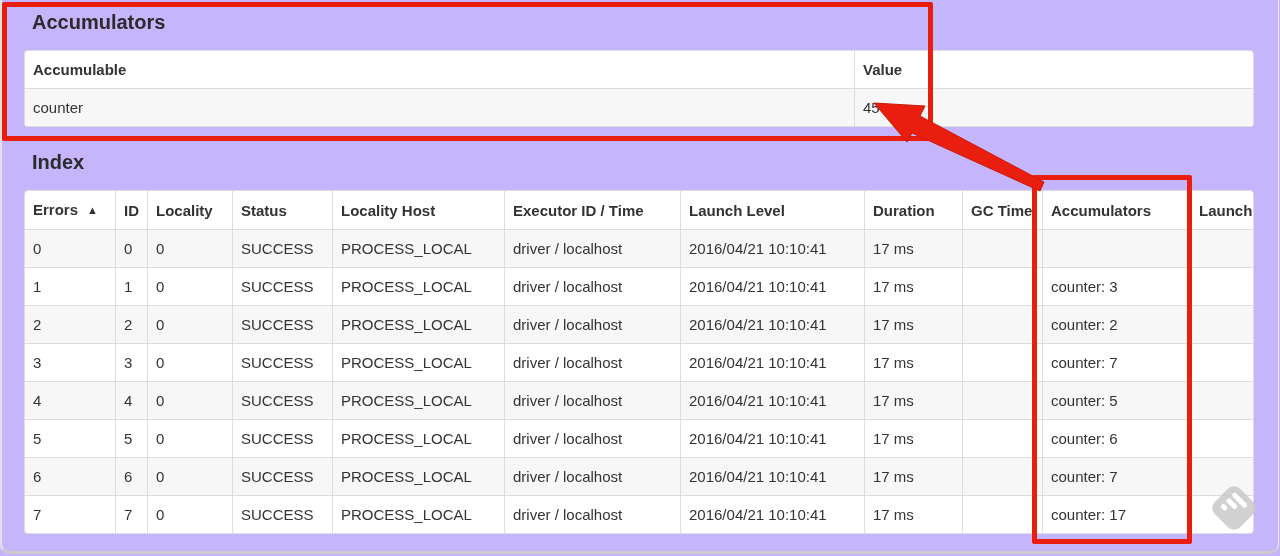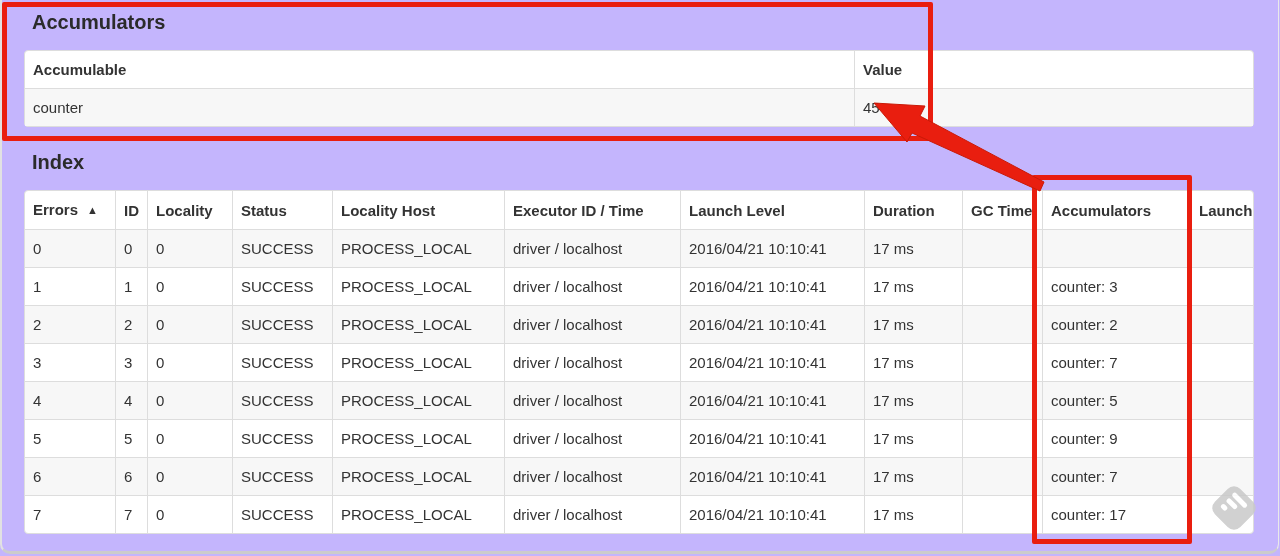--- a/index.html
+++ b/index.html
@@ -222,21 +222,21 @@
           <tr>
             <td>5</td>
             <td>5</td>
             <td>0</td>
             <td>SUCCESS</td>
             <td>PROCESS_LOCAL</td>
             <td>driver / localhost</td>
             <td>2016/04/21 10:10:41</td>
             <td>17 ms</td>
             <td></td>
-            <td>counter: 9</td>
+            <td>counter: 6</td>
             <td></td>
           </tr>
           <tr>
             <td>6</td>
             <td>6</td>
             <td>0</td>
             <td>SUCCESS</td>
             <td>PROCESS_LOCAL</td>
             <td>driver / localhost</td>
             <td>2016/04/21 10:10:41</td>

